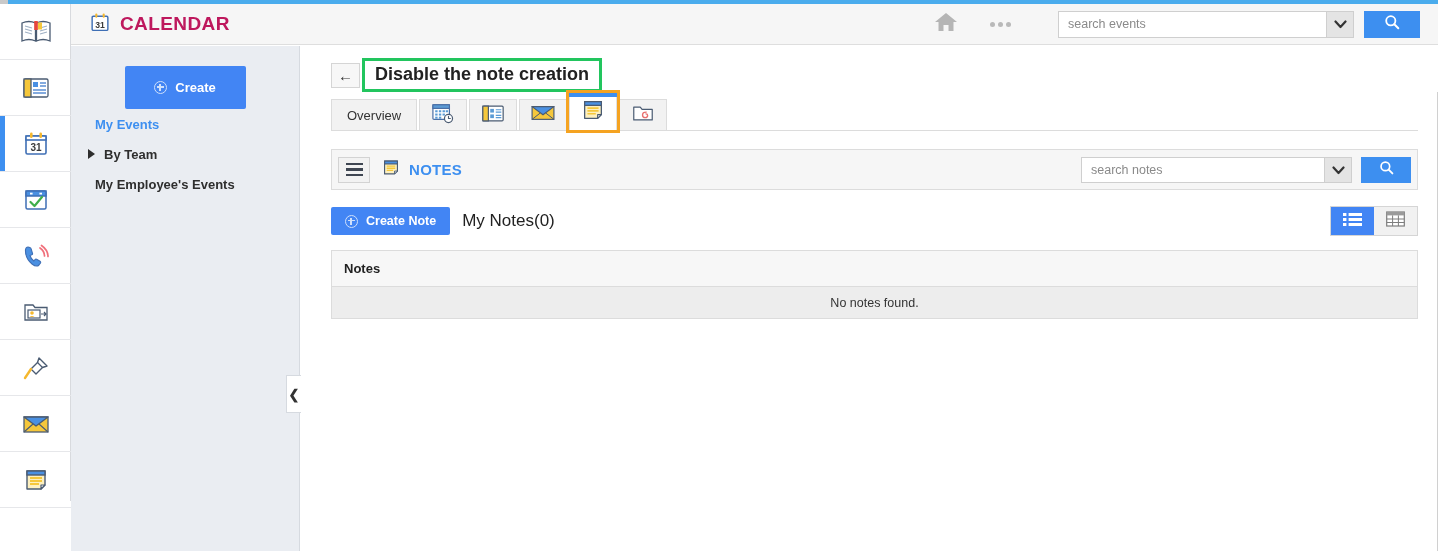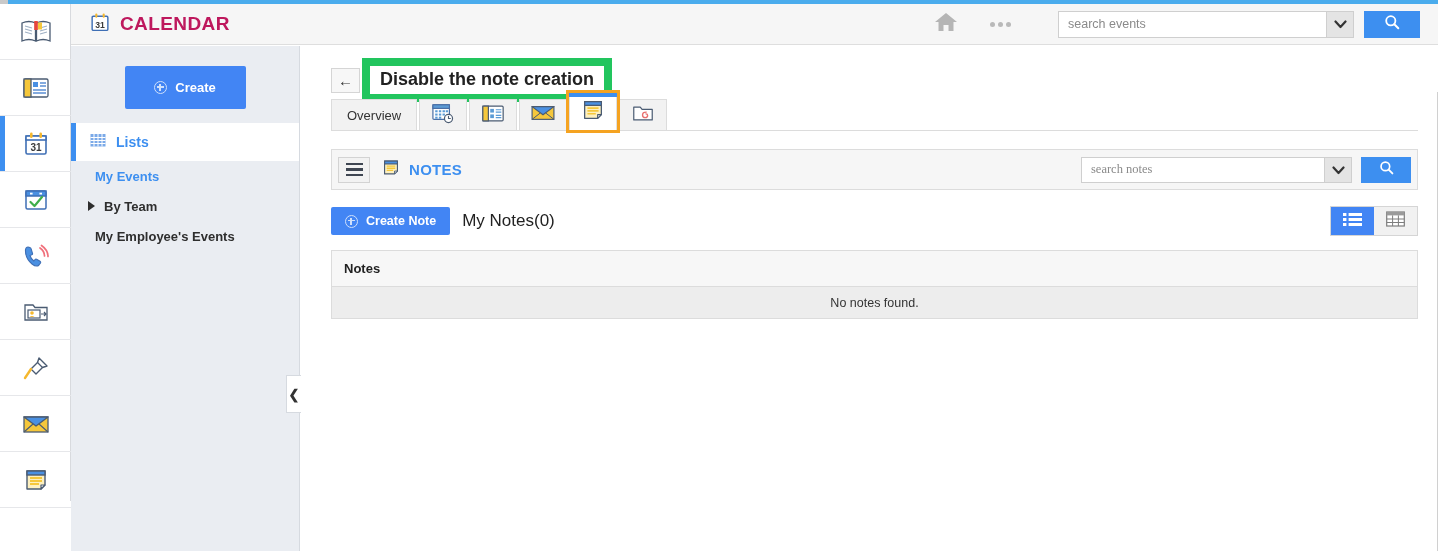--- a/index.html
+++ b/index.html
@@ -156,21 +156,21 @@
     display: flex; align-items: center;
   }
   .back-btn {
     width: 29px; height: 25px; background: #f7f7f7;
     border: 1px solid #d5d5d5;
     display:flex; align-items:center; justify-content:center;
     cursor: pointer; font-size: 15px; color:#333;
   }
   .page-title {
     margin-left: 2px;
-    border: 8px solid #22c55e;
+    border: 3px solid #22c55e;
     padding: 3px 10px 4px 10px;
     font-size: 18px; font-weight: bold; color:#222;
     background: #fff;
     white-space: nowrap;
   }
 
   
   .tabbar {
     position: absolute; left: 30px; top: 54px; right: 20px;
     height: 31px;
@@ -222,21 +222,21 @@
   .burger i { display:block; width:17px; height:2.5px; background:#3f4652; }
   .module-title {
     color:#3d8ff0; font-size: 15px; font-weight: bold; letter-spacing:0.3px;
     margin-left: 8px;
   }
   .module-search { margin-left:auto; display:flex; align-items:center; }
   .module-search input {
     width: 243px; height: 26px;
     border: 1px solid #cfcfcf; border-right:none;
     padding: 0 9px; font-size: 12.5px; color:#a16207; background:#fff; outline:none;
-    font-family:Liberation Serif, serif;
+    font-family:Liberation Sans, sans-serif;
   }
   .module-search input::placeholder { color:#8a8a8a; }
   .ms-caret {
     width: 28px; height: 26px; background:#e4e4e4; border:1px solid #cfcfcf;
     display:flex; align-items:center; justify-content:center; cursor:pointer;
   }
   .ms-go {
     width: 50px; height: 26px; margin-left: 9px;
     background:#3d8ff0; border:1px solid #3d8ff0;
     display:flex; align-items:center; justify-content:center; cursor:pointer;
@@ -449,29 +449,20 @@
       </div>
     </div>
   </div>
 
   <div class="navpanel">
     <button class="create-btn">
       <span class="plus-circle"></span>
       <span>Create</span>
     </button>
 
-    <div class="nav-section">
-      <span>
-        <svg width="16" height="15" viewBox="0 0 16 15">
-          <rect x="0.5" y="1" width="15" height="12.5" fill="#7aa9e8"></rect>
-          <path d="M0.5 4.5 H15.5 M0.5 7.5 H15.5 M0.5 10.5 H15.5 M4 1 V13.5 M8 1 V13.5 M12 1 V13.5" stroke="#fff" stroke-width="1"></path>
-        </svg>
-      </span>
-      <span class="nav-section-label">Lists</span>
-    </div>
 
     <div class="nav-item sel">
       <span>My Events</span>
     </div>
     <div class="nav-item group">
       <span class="chev"></span>
       <span>By Team</span>
     </div>
     <div class="nav-item plain">
       <span>My Employee's Events</span>

